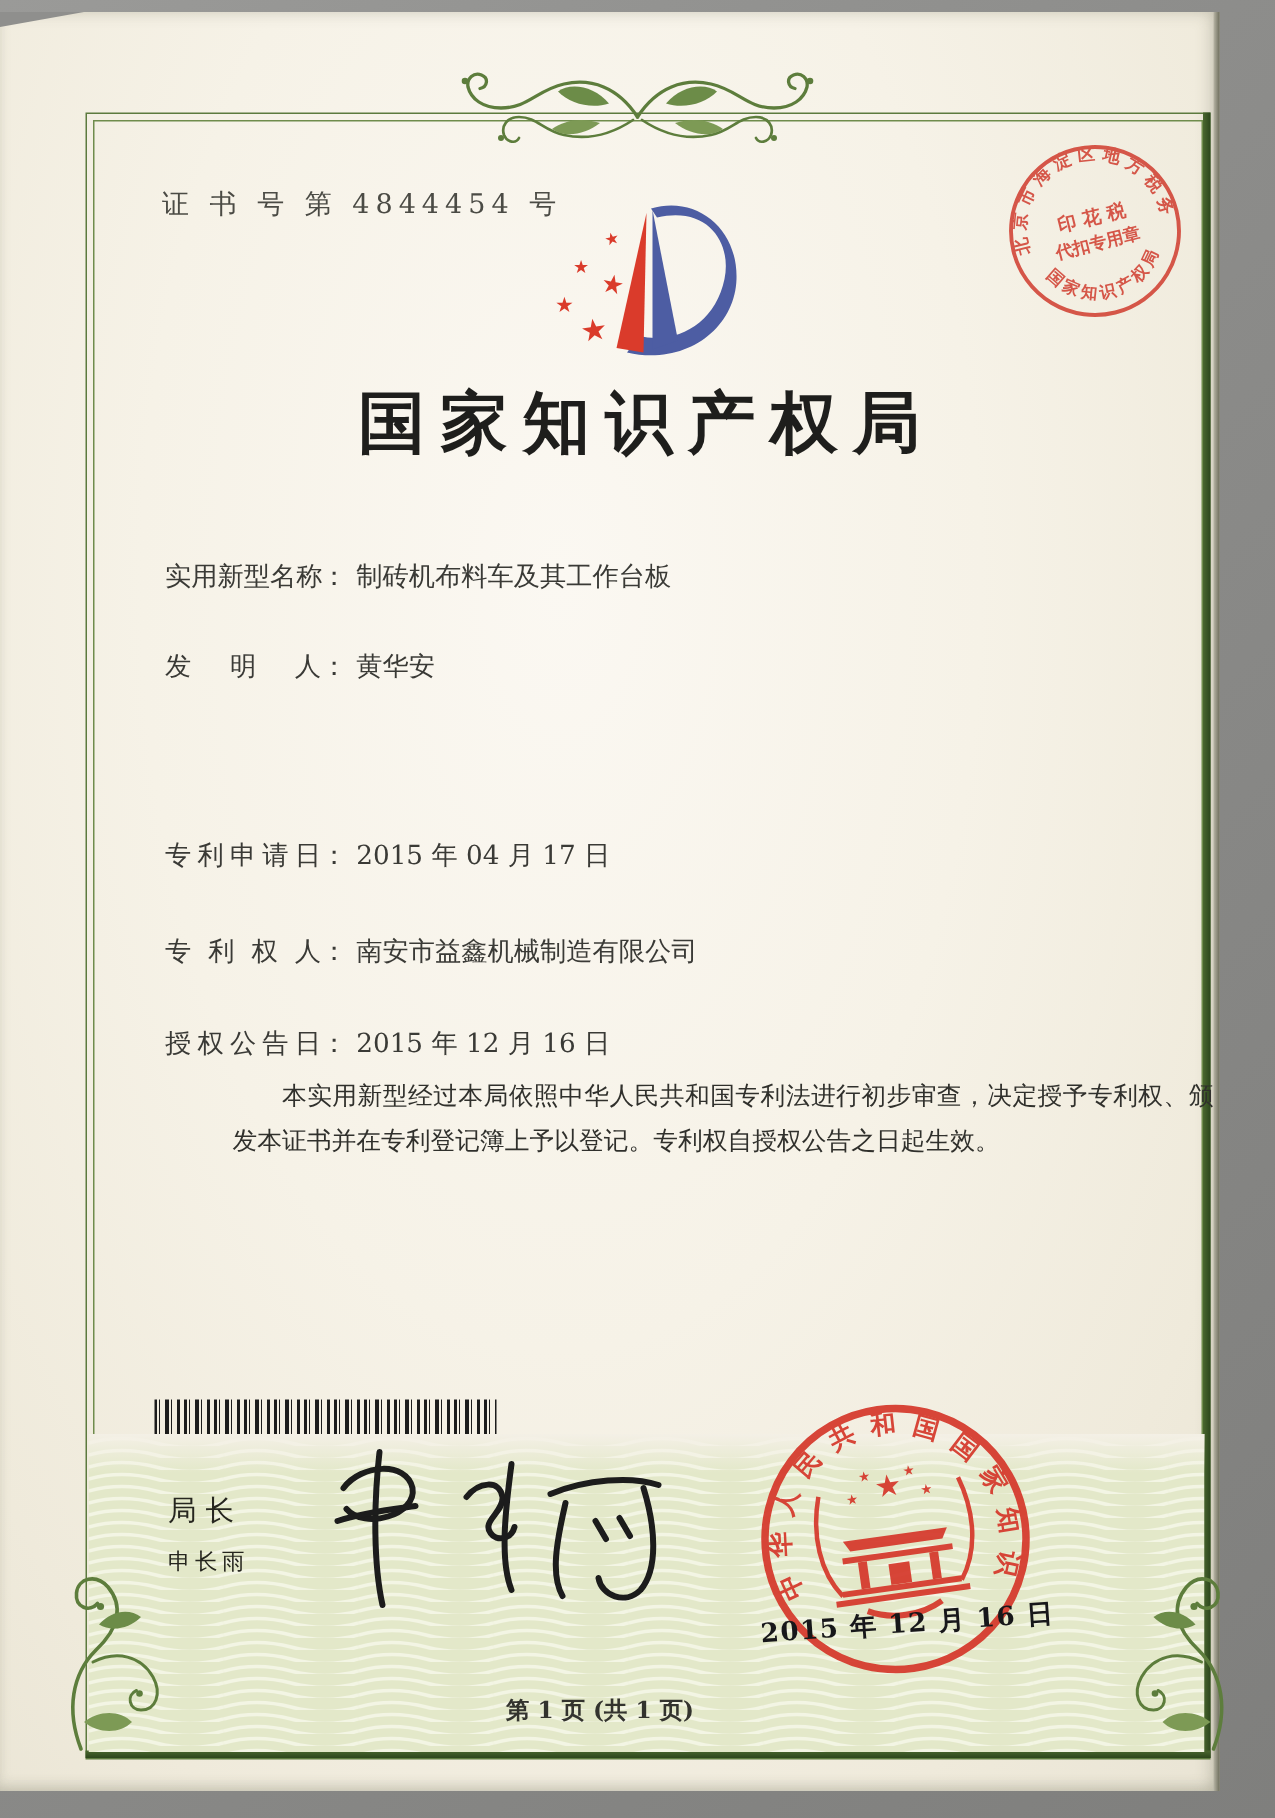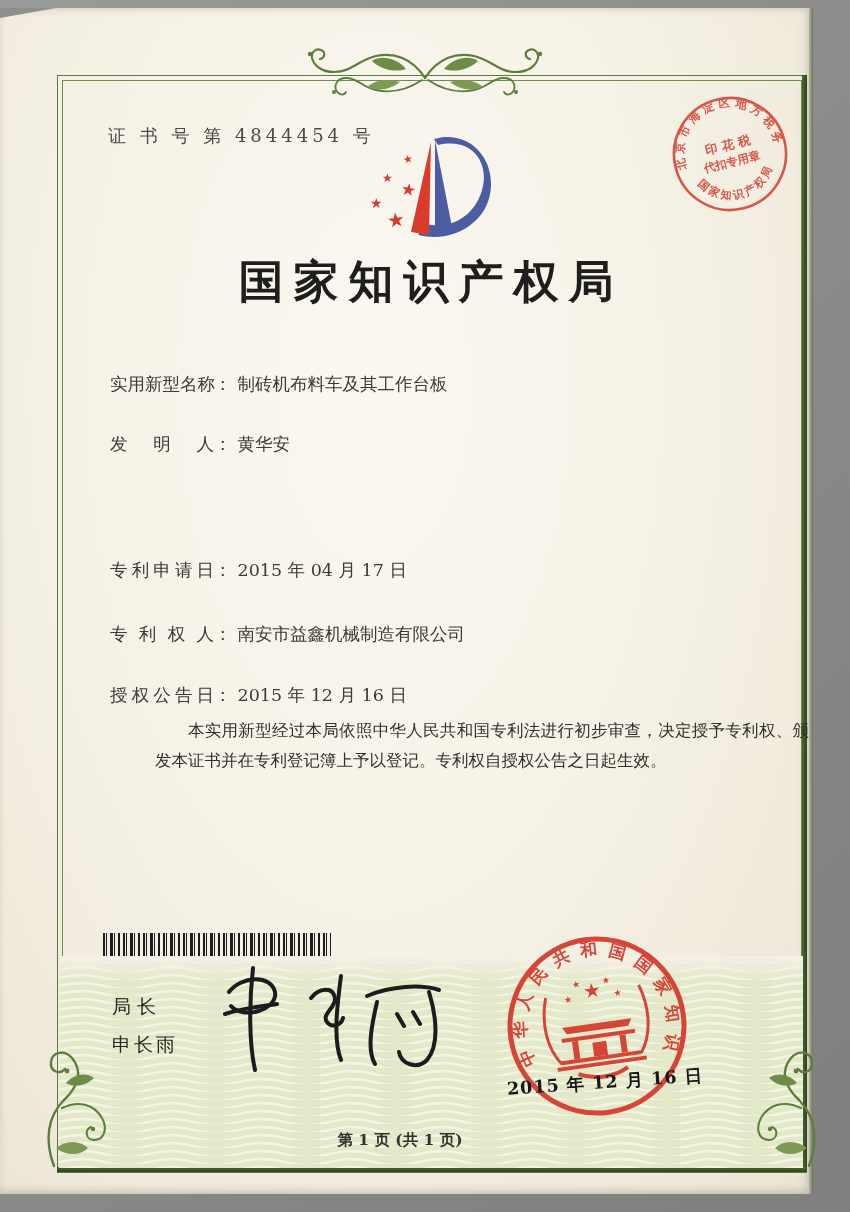--- a/index.html
+++ b/index.html
@@ -43,21 +43,21 @@
     background:repeating-linear-gradient(90deg,
       #1c1c1c 0 2px, rgba(0,0,0,0) 2px 3px,
       #1c1c1c 3px 4px, rgba(0,0,0,0) 4px 7px,
       #1c1c1c 7px 10px, rgba(0,0,0,0) 10px 11px,
       #1c1c1c 11px 12px, rgba(0,0,0,0) 12px 15px,
       #1c1c1c 15px 17px, rgba(0,0,0,0) 17px 20px);}
   .wavy{position:absolute;left:59px;top:956px;width:744px;height:212px;}
   .wavy-fade{position:absolute;left:59px;top:956px;width:744px;height:26px;
     background:linear-gradient(#f4f0e6,rgba(244,240,230,0));}
   .sig-title{position:absolute;left:112px;top:994px;font-size:19px;color:#26261f;letter-spacing:6px;}
-  .sig-name{position:absolute;left:112px;top:1032px;font-size:19px;color:#26261f;letter-spacing:3px;}
+  .sig-name{position:absolute;left:112px;top:1032px;font-size:15px;color:#26261f;letter-spacing:3px;}
   .signature-svg{position:absolute;left:215px;top:958px;}
   .seal-svg{position:absolute;left:502px;top:931px;transform:rotate(-8deg);opacity:.92;}
   .seal-date{position:absolute;left:500px;top:1070px;width:210px;text-align:center;
     font-size:17.5px;font-weight:bold;color:#17171a;letter-spacing:1px;transform:rotate(-4deg);}
   .footer{position:absolute;left:280px;top:1130px;width:240px;text-align:center;
     font-size:15.5px;color:#33332e;font-weight:bold;}
   .tax-stamp{position:absolute;left:668px;top:92px;transform:rotate(-14deg);opacity:.85;}
   .logo-svg{position:absolute;left:360px;top:136px;}
   .ornament-top{position:absolute;left:278px;top:42px;}
   .flourish-left{position:absolute;left:36px;top:1028px;}

